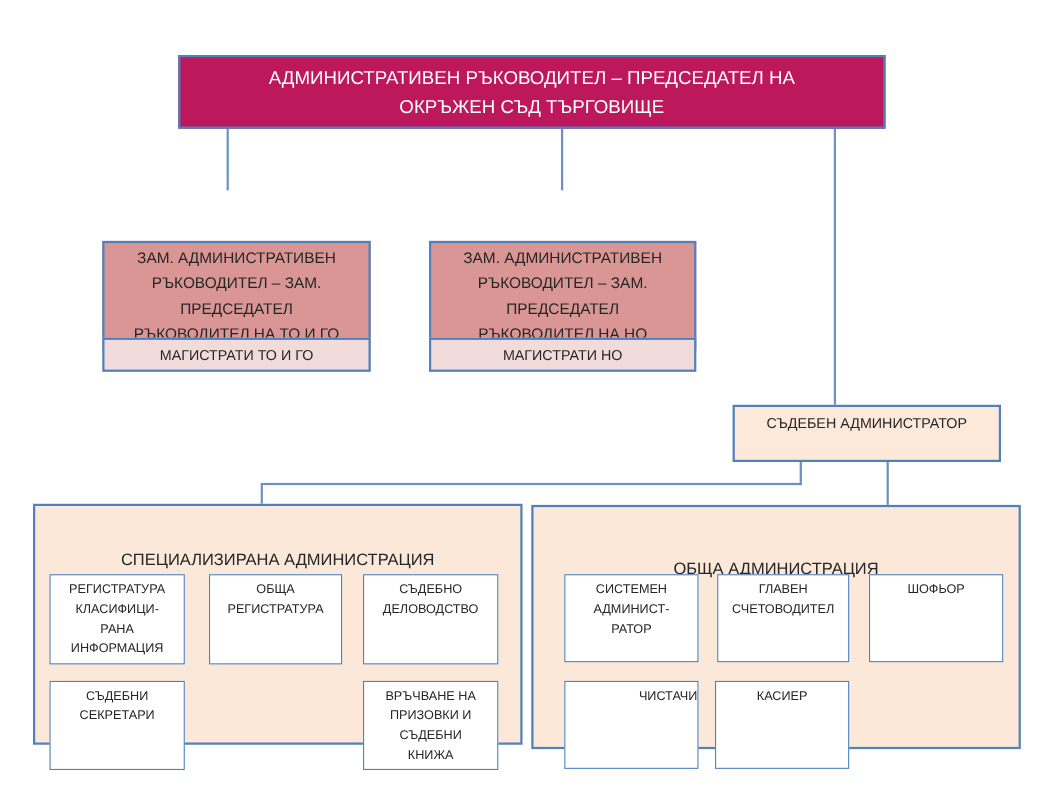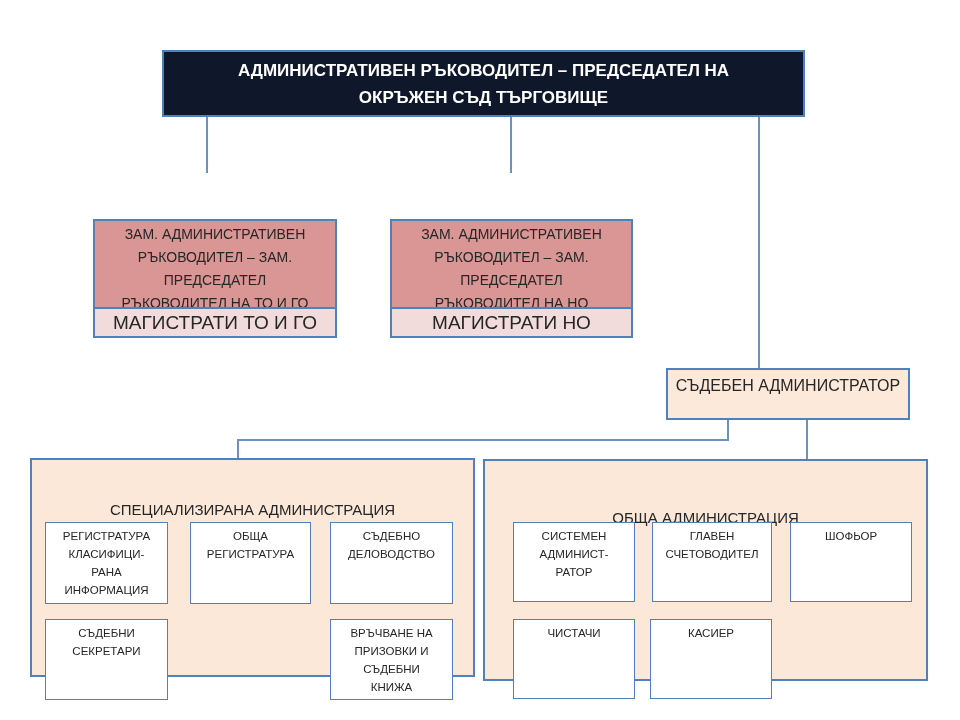--- a/index.html
+++ b/index.html
@@ -16,39 +16,39 @@
     position: absolute;
     display: flex;
     align-items: center;
     justify-content: center;
     text-align: center;
     white-space: pre-line;
     color: #262626;
     border: 2px solid #4f81bd;
   }
   .root-box {
-    background: #0f172a;
+    background: #be185d;
     color: #ffffff;
-    font-weight: bold;
+    font-weight: normal;
     font-size: 17px;
     line-height: 27px;
   }
   .deputy-box {
     background: #d99694;
     font-size: 14px;
     line-height: 23px;
     margin-top: 47px;
   }
   .magistrates-box {
     background: #f2dcdb;
-    font-size: 19px;
+    font-size: 13px;
   }
   .court-admin-box {
     background: #fde9d9;
-    font-size: 16px;
+    font-size: 13px;
     align-items: flex-start;
     padding-top: 7px;
   }
   .admin-container {
     position: absolute;
     background: #fbe8d8;
     border: 2px solid #4f81bd;
   }
   .admin-title {
     position: absolute;
@@ -160,20 +160,20 @@
 АДМИНИСТ-
 РАТОР</span>
   </div>
   <div class="unit-box" style="left:652px; top:488px; width:120px; height:80px;">
     <span>ГЛАВЕН
 СЧЕТОВОДИТЕЛ</span>
   </div>
   <div class="unit-box" style="left:790px; top:488px; width:122px; height:80px;">
     <span>ШОФЬОР</span>
   </div>
-  <div class="unit-box" style="left:513px; top:585px; width:122px; height:80px;">
+  <div class="unit-box" style="left:513px; top:585px; width:122px; height:80px;justify-content:flex-end;">
     <span>ЧИСТАЧИ</span>
   </div>
   <div class="unit-box" style="left:650px; top:585px; width:122px; height:80px;">
     <span>КАСИЕР</span>
   </div>
 
 </div>
 
 </body></html>

